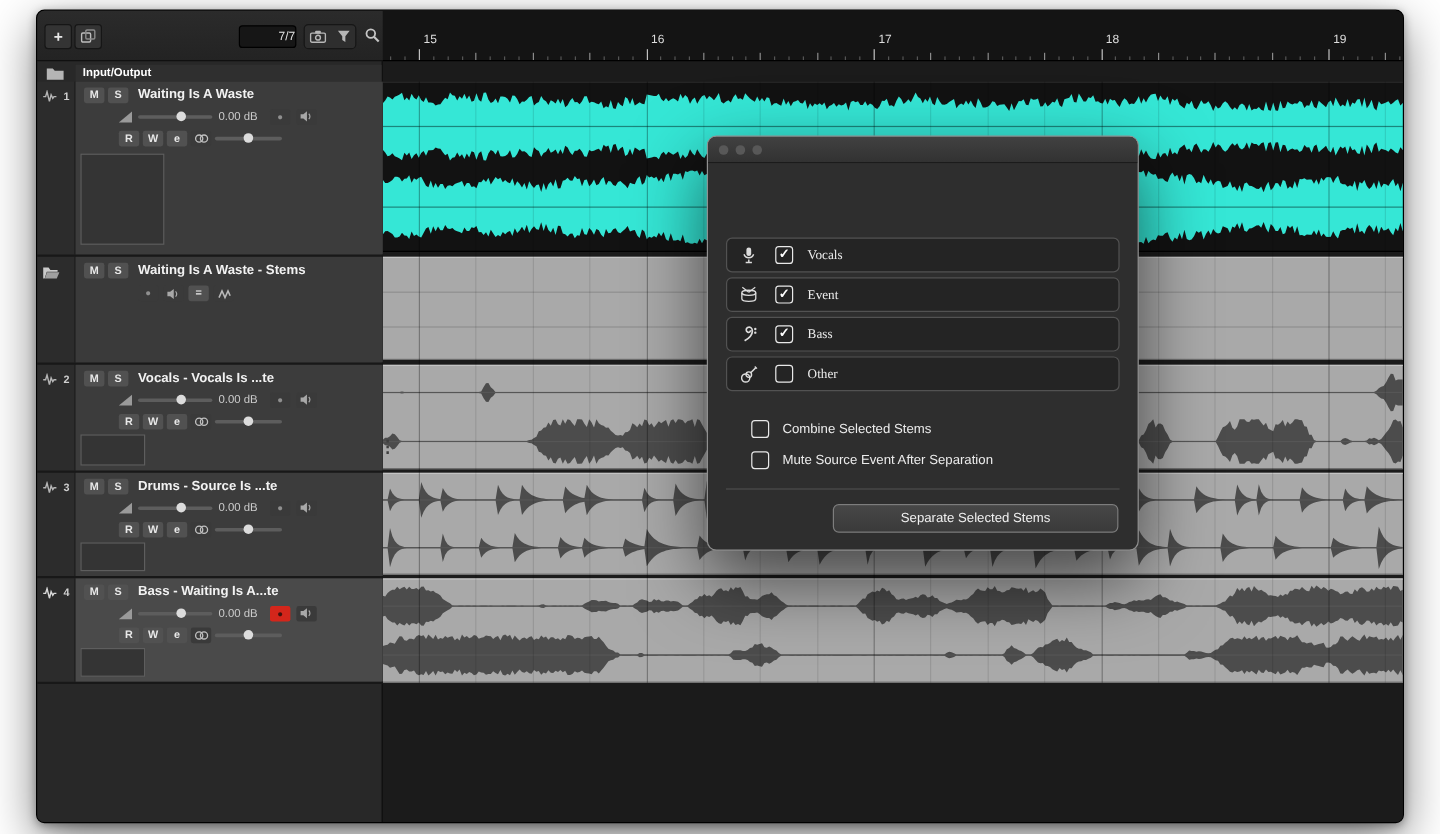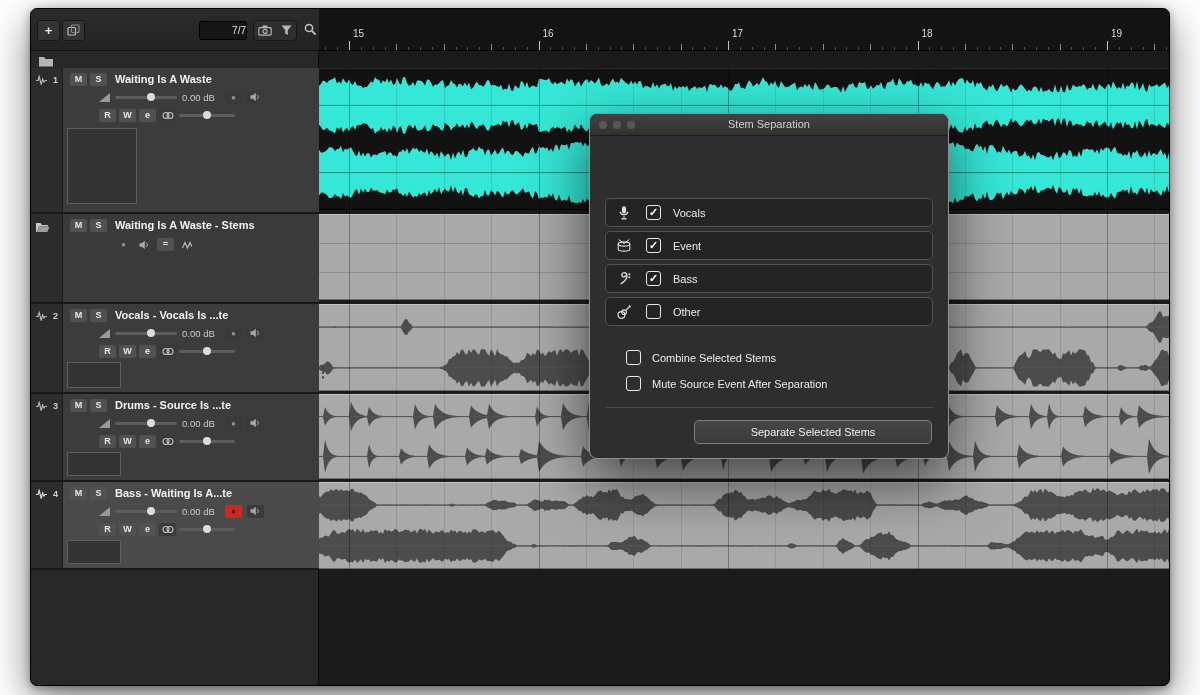--- a/index.html
+++ b/index.html
@@ -67,21 +67,21 @@
 .dtext{position:absolute;left:0;right:0;top:4px;text-align:center;font-size:11px;color:#d2d2d2;}
 .aebox{position:absolute;left:15px;right:15px;top:36px;height:26px;background:#242424;border-radius:4px;
        line-height:26px;padding-left:12px;font-size:11px;color:#ececec;}
 .aebox b{margin-right:12px;}
 .stems{position:absolute;left:15px;right:15px;top:84px;}
 .stemrow{height:29px;margin-bottom:4px;background:#242424;border:1px solid #525252;border-radius:5px;
          display:flex;align-items:center;}
 .sicon{width:18px;margin-left:9px;display:flex;justify-content:center;}
 .cbx{width:15px;height:15px;border:1.5px solid #e9e9e9;border-radius:3px;margin-left:13px;display:flex;
      align-items:center;justify-content:center;font-size:11px;font-weight:bold;color:#fff;line-height:1;}
-.slabel{margin-left:12px;font-size:11px;color:#ececec;}
+.slabel{margin-left:12px;font-size:11px;color:#ececec;font-family:Liberation Serif, serif;}
 .optrow{position:absolute;left:23px;display:flex;align-items:center;}
 .olabel{margin-left:11px;font-size:11px;color:#ececec;}
 .ddiv{position:absolute;left:15px;right:15px;top:293px;height:1px;background:#4c4c4c;}
 .dbtn{position:absolute;top:306px;right:16px;width:238px;height:24px;background:linear-gradient(#474747,#3a3a3a);
       border:1px solid #7d7d7d;border-radius:5px;color:#f0f0f0;font-size:11px;cursor:default;}
 </style>
 </head>
 <body>
 
 <div id="win">
@@ -196,20 +196,21 @@
         <div class="barnum" style="left: 413px;">17</div>
         <div class="barnum" style="left: 602.5px;">18</div>
         <div class="barnum" style="left: 792px;">19</div>
       </div>
   </div>
 
   <div id="panel">
     <svg width="16" height="12" viewBox="0 0 16 12" style="position:absolute;left:7px;top:4px">
       <path d="M1 2 h5 l1.6 2 H15 v7.4 H1 Z" fill="#b5b5b5"></path>
     </svg>
+    <div id="iohead">Input/Output</div>
 
     <div class="trk" style="top:17px;height:146px">
       <div class="icell">
         <svg width="13" height="11" viewBox="0 0 13 11">
           <path d="M1 5.5 H3 L4.2 1.5 L6.2 9.5 L7.6 4 L9 7 L10 5.5 H12" fill="none" stroke="#b5b5b5" stroke-width="1.2"></path>
         </svg>
         <span class="tnum">1</span>
       </div>
       <div class="thead">
         <div class="r1">
@@ -483,21 +484,20 @@
         <div class="gline" style="left: 788px; background: rgba(0, 0, 0, 0.3);"></div>
         <div class="gline" style="left: 835.375px; background: rgba(0, 0, 0, 0.1);"></div>
       </div>
   </div>
 
   <div id="dlg">
     <div class="dtitle">
       <span class="dot" style="left:9px"></span>
       <span class="dot" style="left:23px"></span>
       <span class="dot" style="left:37px"></span>
-      <span class="dtext">Stem Separation</span>
     </div>
     <div class="stems">
       <div class="stemrow">
         <span class="sicon">
           <svg width="16" height="16" viewBox="0 0 16 16">
             <rect x="6" y="1.2" width="4" height="7.2" rx="2" fill="#dcdcdc"></rect>
             <path d="M4 6.8 a4.2 4.2 0 0 0 8 0" fill="none" stroke="#dcdcdc" stroke-width="1.2"></path>
             <line x1="8" y1="11.2" x2="8" y2="13.6" stroke="#dcdcdc" stroke-width="1.2"></line>
             <line x1="5.4" y1="13.8" x2="10.6" y2="13.8" stroke="#dcdcdc" stroke-width="1.2"></line>
           </svg>

